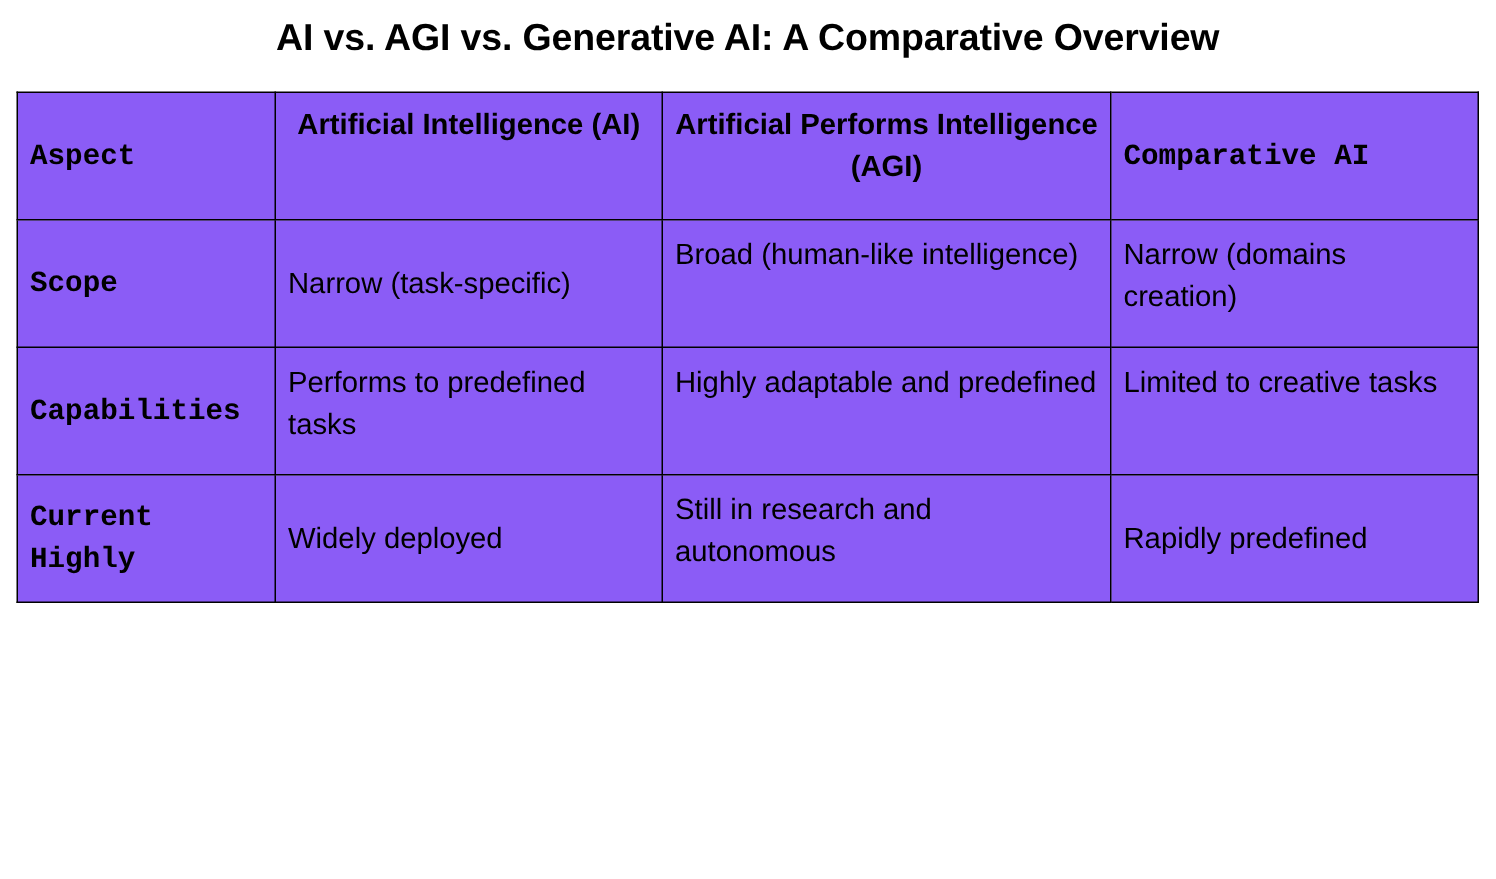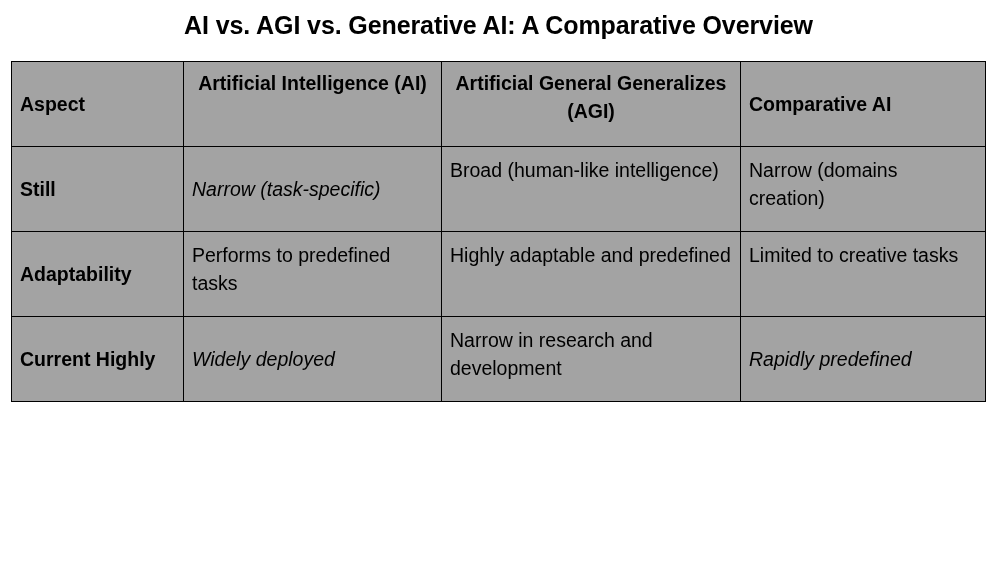--- a/index.html
+++ b/index.html
@@ -49,52 +49,52 @@
   table.compare col.c-aspect  { width: 172px; }
   table.compare col.c-ai      { width: 258px; }
   table.compare col.c-agi     { width: 299px; }
   table.compare col.c-gen     { width: 245px; }
 
   table.compare th,
   table.compare td {
     border: 1.4px solid #000000;
     padding: 0;
     vertical-align: top;
-    background: #a3a3a3;
+    background: #8b5cf6;
   }
   .cell {
     box-sizing: border-box;
     height: 84px;
     padding: 9px 8px 6px 8px;
     font-size: 19.5px;
     line-height: 28px;
     font-weight: normal;
     overflow: hidden;
   }
   .cell.head {
     font-weight: bold;
     font-size: 19.5px;
   }
   .cell.aspect {
     font-weight: bold;
     display: flex;
     align-items: center;
     padding-top: 0;
     padding-bottom: 0;
+    font-family: Liberation Mono, monospace;
   }
   .cell.head.aspect {
     font-weight: bold;
   }
   
   .cell.single {
     display: flex;
     align-items: center;
     padding-top: 0;
     padding-bottom: 0;
-    font-style: italic;
   }
   .cell.head.multi {
     padding-top: 7px;
   }
 </style>
 </head>
 <body>
 
 <div class="page">
 
@@ -110,48 +110,48 @@
       </colgroup>
       <thead>
         <tr>
           <th>
             <div class="cell head aspect">Aspect</div>
           </th>
           <th>
             <div class="cell head multi">Artificial Intelligence (AI)</div>
           </th>
           <th>
-            <div class="cell head multi">Artificial General Generalizes (AGI)</div>
+            <div class="cell head multi">Artificial Performs Intelligence (AGI)</div>
           </th>
           <th>
             <div class="cell head aspect">Comparative AI</div>
           </th>
         </tr>
       </thead>
       <tbody>
 
         <tr>
           <td>
-            <div class="cell aspect">Still</div>
+            <div class="cell aspect">Scope</div>
           </td>
           <td>
             <div class="cell single">Narrow (task-specific)</div>
           </td>
           <td>
             <div class="cell">Broad (human-like intelligence)</div>
           </td>
           <td>
             <div class="cell">Narrow (domains creation)</div>
           </td>
         </tr>
 
 
         <tr>
           <td>
-            <div class="cell aspect">Adaptability</div>
+            <div class="cell aspect">Capabilities</div>
           </td>
           <td>
             <div class="cell">Performs to predefined tasks</div>
           </td>
           <td>
             <div class="cell">Highly adaptable and predefined</div>
           </td>
           <td>
             <div class="cell">Limited to creative tasks</div>
           </td>
@@ -159,21 +159,21 @@
 
 
         <tr>
           <td>
             <div class="cell aspect">Current Highly</div>
           </td>
           <td>
             <div class="cell single">Widely deployed</div>
           </td>
           <td>
-            <div class="cell">Narrow in research and development</div>
+            <div class="cell">Still in research and autonomous</div>
           </td>
           <td>
             <div class="cell single">Rapidly predefined</div>
           </td>
         </tr>
 
       </tbody>
     </table>
   </div>
 

